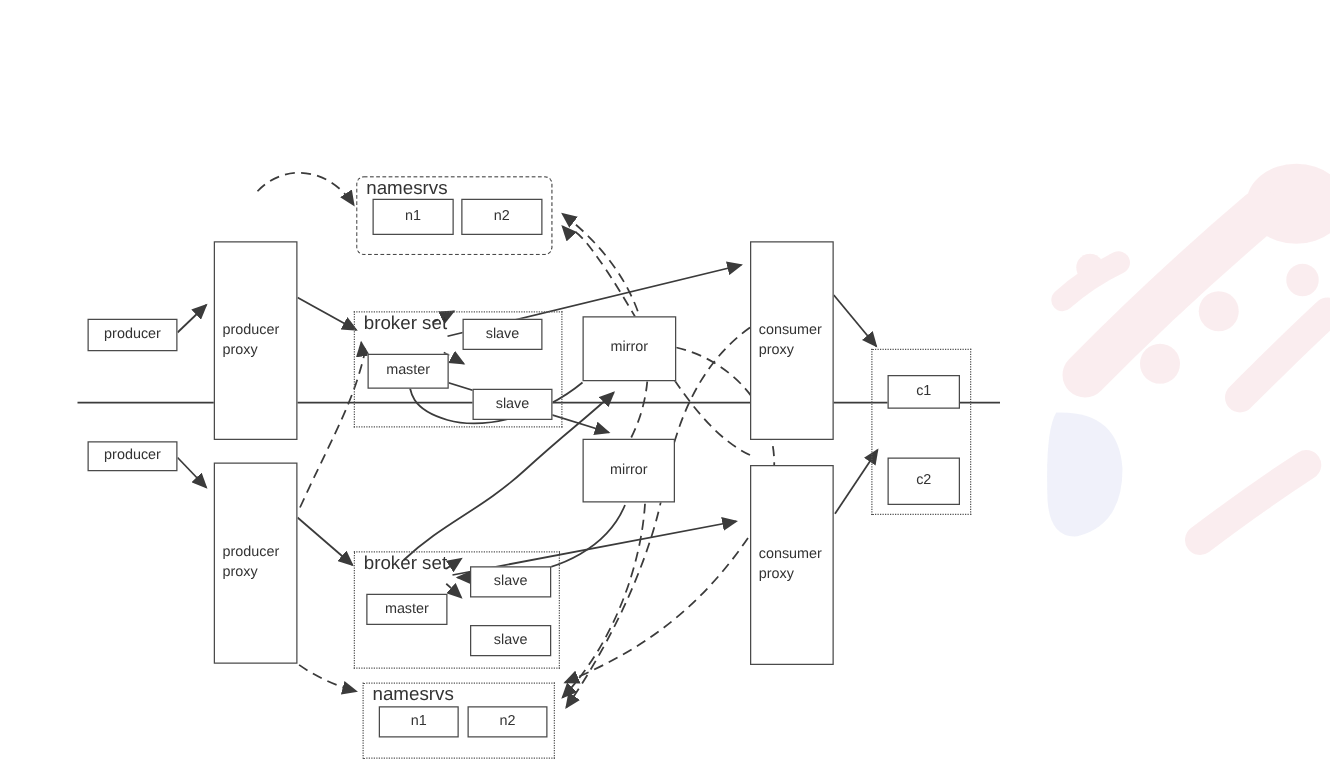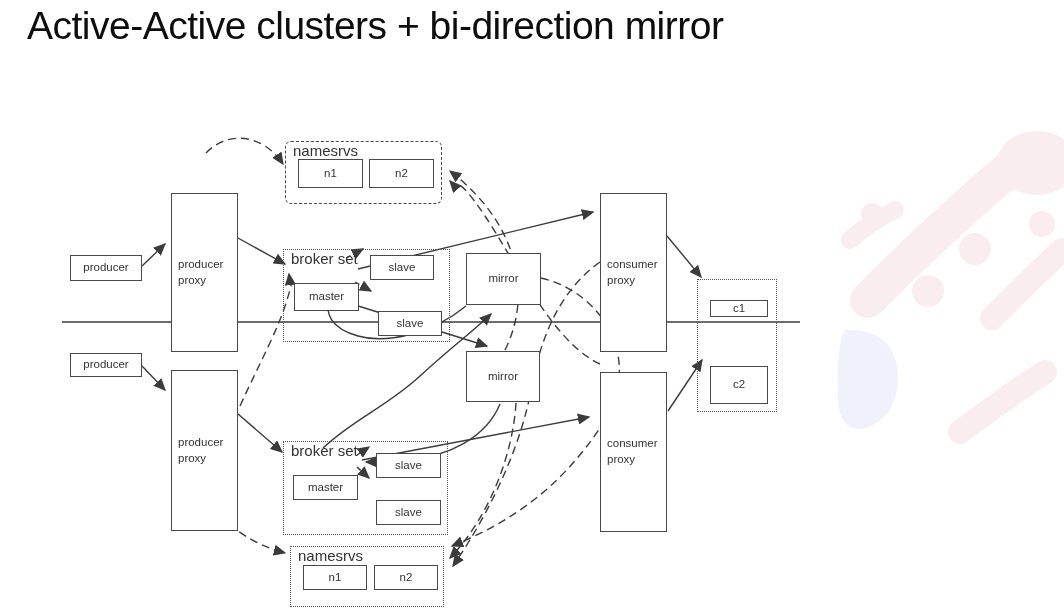--- a/index.html
+++ b/index.html
@@ -33,21 +33,20 @@
       <path d="M960,432 Q1005,398 1045,372" stroke="#f7dfe2" stroke-width="24" stroke-linecap="round" fill="none"></path>
       <path d="M850,240 Q870,222 895,210" stroke="#f7dfe2" stroke-width="18" stroke-linecap="round" fill="none"></path>
       <circle cx="975" cy="249" r="16" fill="#f7dfe2"></circle>
       <circle cx="928" cy="291" r="16" fill="#f7dfe2"></circle>
       <circle cx="1042" cy="224" r="13" fill="#f7dfe2"></circle>
       <circle cx="872" cy="214" r="11" fill="#f7dfe2"></circle>
       <path d="M845,330 Q895,328 898,375 Q898,420 862,429 Q840,431 838,400 Q836,345 845,330 Z" fill="#e4e7f6"></path>
     </g>
   </svg>
 
-  <div id="title">Active-Active clusters + bi-direction mirror</div>
 
   <svg class="layer" width="1064" height="613">
     <defs>
       <marker id="ah" markerWidth="10" markerHeight="8" refX="8" refY="4" orient="auto">
         <path d="M0,0 L9,4 L0,8 Z" fill="#3b3b3b"></path>
       </marker>
     </defs>
 
     <line x1="62" y1="322" x2="800" y2="322" class="ln"></line>
 
@@ -96,21 +95,21 @@
     <div class="box" style="left:10px;top:33px;width:65px;height:28px">master</div>
     <div class="box" style="left:86px;top:5px;width:64px;height:25px">slave</div>
     <div class="box" style="left:94px;top:61px;width:64px;height:25px">slave</div>
   </div>
 
   <div class="box" style="left:466px;top:253px;width:75px;height:52px">mirror</div>
 
   <div class="box tall" style="left:600px;top:154px;width:67px;height:159px">consumer proxy</div>
 
   <div class="group dotted" style="left:697px;top:255px;width:80px;height:133px">
-    <div class="box" style="left:12px;top:20px;width:58px;height:17px">c1</div>
+    <div class="box" style="left:12px;top:20px;width:58px;height:27px">c1</div>
     <div class="box" style="left:12px;top:86px;width:58px;height:38px">c2</div>
   </div>
 
   <div class="box" style="left:466px;top:351px;width:74px;height:51px">mirror</div>
 
   <div class="box" style="left:70px;top:353px;width:72px;height:24px">producer</div>
 
   <div class="box tall" style="left:171px;top:331px;width:67px;height:161px">producer proxy</div>
 
   <div class="group dotted" style="left:283px;top:417px;width:165px;height:94px">

